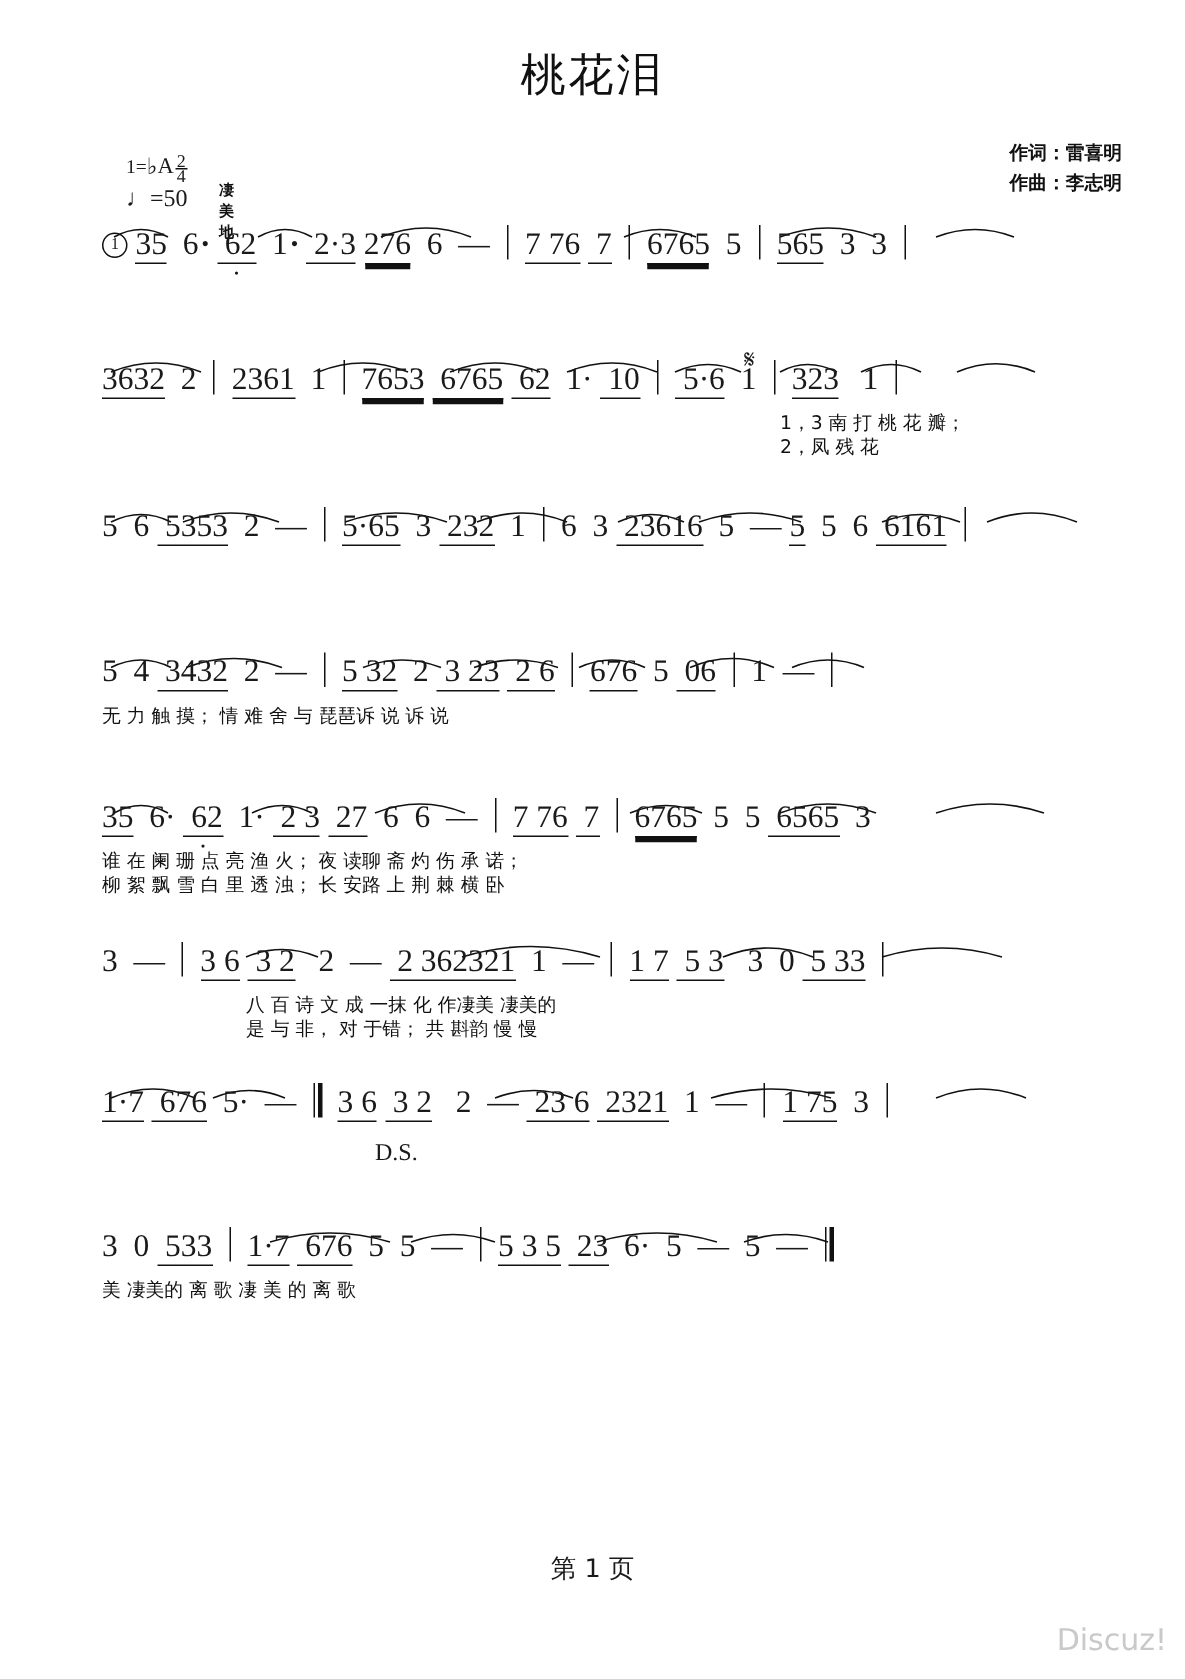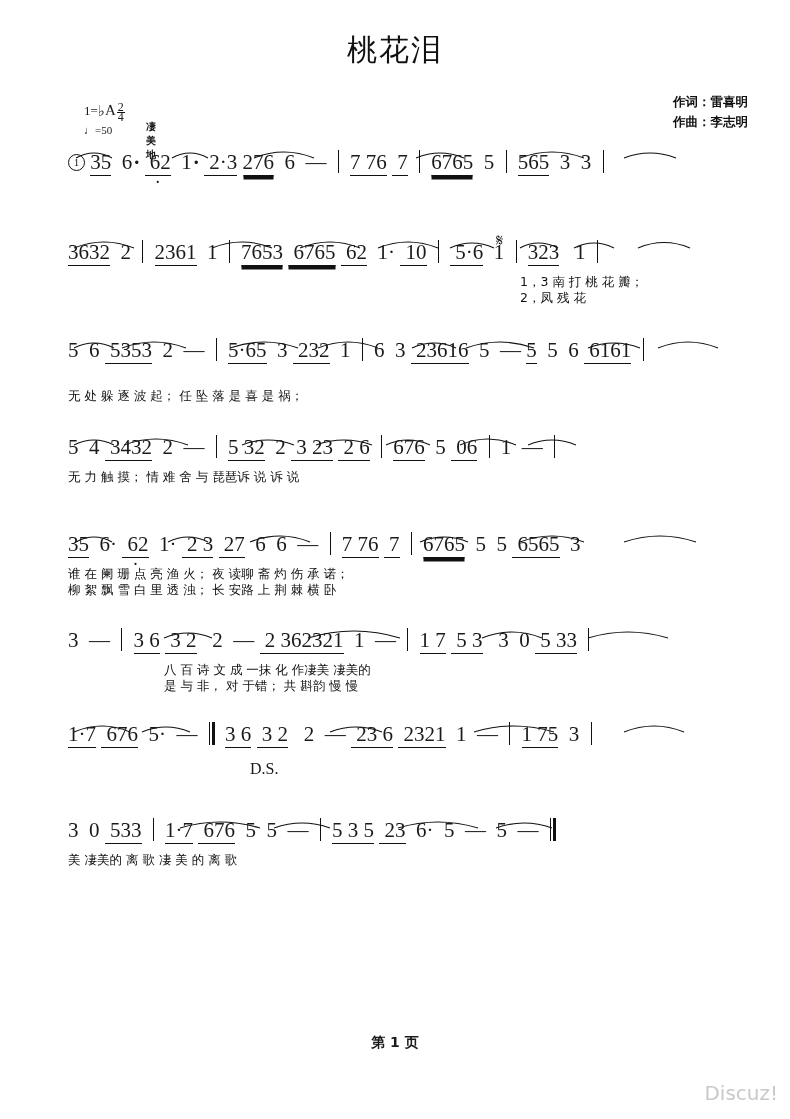--- a/index.html
+++ b/index.html
@@ -71,21 +71,21 @@
     line-height: 9px;
     font-size: 12px;
     margin-left: 1px;
   }
   .meter span { display: block; }
   .meter .num { border-bottom: 1px solid #111; padding: 0 1px; }
   .tempo {
     position: absolute;
     left: 0;
     top: 26px;
-    font-size: 11px;
+    font-size: 16px;
     white-space: nowrap;
   }
   .expr {
     position: absolute;
     left: 62px;
     top: 22px;
     font-size: 10px;
     font-family: "DejaVu Sans", sans-serif;
     font-weight: bold;
     color: #111;
@@ -146,22 +146,22 @@
     background: #111;
     vertical-align: -4px;
     margin: 0 6px;
   }
   .page-num {
     position: absolute;
     left: 0;
     top: 1034px;
     width: 790px;
     text-align: center;
-    font-size: 14px;
-    font-weight: bold;
+    font-size: 17px;
+    font-weight: normal;
     font-family: "DejaVu Sans", sans-serif;
   }
   .watermark {
     position: absolute;
     right: 28px;
     bottom: 14px;
     font-size: 20px;
     color: #c9c9c9;
     font-family: "DejaVu Sans", sans-serif;
   }
@@ -350,21 +350,20 @@
         <span class="bar"></span>
         <span class="n">6&nbsp;&nbsp;3</span>
         <span class="n u1">&nbsp;23616</span>
         <span class="n">&nbsp;5</span>
         <span class="n">&nbsp;—</span>
         <span class="n u1">5</span>
         <span class="n">&nbsp;5&nbsp;&nbsp;6</span>
         <span class="n u1">&nbsp;6161</span>
         <span class="bar"></span>
       </div>
-      <div class="lyr lyr2" style="left:0px;">无   处   躲    逐  波  起；   任  坠  落 是 喜 是 祸；</div>
     </div>
   </div>
 
   <div class="staff" style="top:435px;">
     <div class="row">
       <svg class="slurs" width="680" height="40">
         <path d="M6 10 Q26 0 46 10" stroke="#111" fill="none" stroke-width="1.1"></path>
         <path d="M56 10 Q88 -2 120 10" stroke="#111" fill="none" stroke-width="1.1"></path>
         <path d="M174 10 Q200 0 226 10" stroke="#111" fill="none" stroke-width="1.1"></path>
         <path d="M248 10 Q276 0 304 10" stroke="#111" fill="none" stroke-width="1.1"></path>

